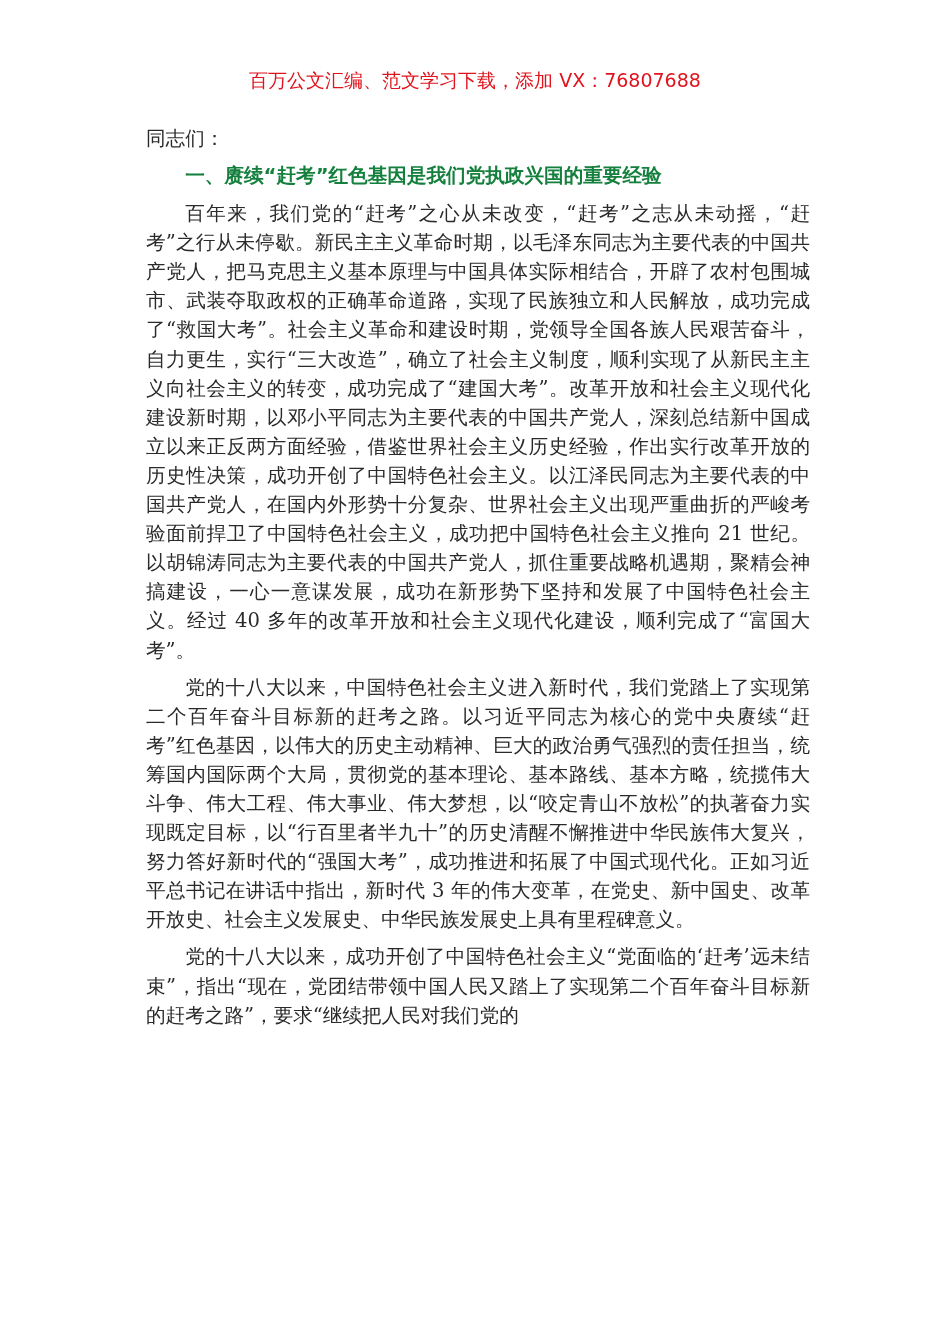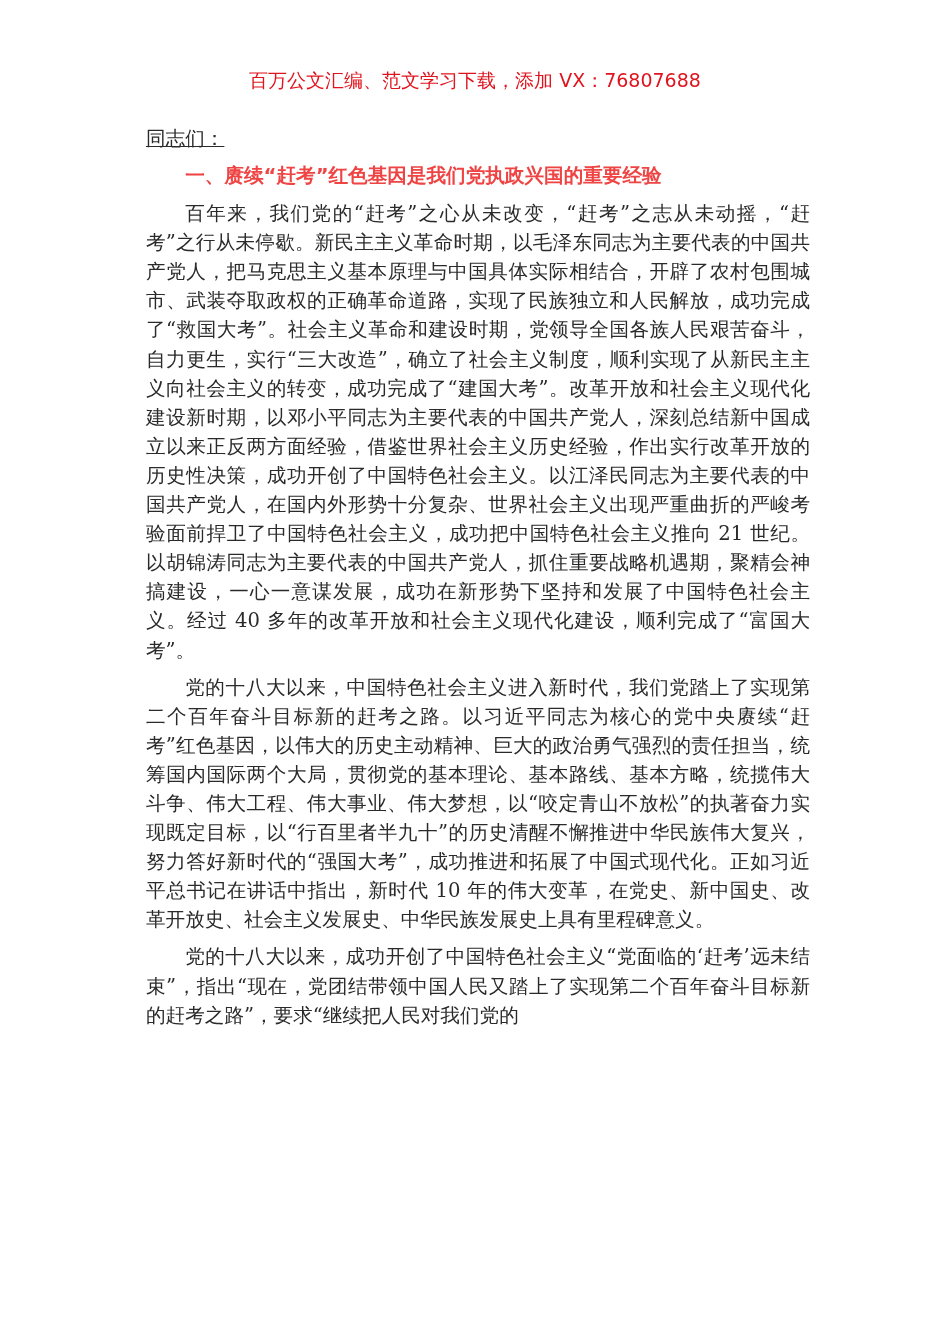--- a/index.html
+++ b/index.html
@@ -10,36 +10,36 @@
     .watermark {
       position: absolute; top: 66px; left: 0; width: 950px; text-align: center;
       color: #e0141e; font-family: "DejaVu Sans", "Liberation Sans", sans-serif;
       font-size: 19px; letter-spacing: 0px; line-height: 28px;
     }
     .body {
       position: absolute; left: 146px; top: 124px; width: 664px;
       font-family: "DejaVu Serif", "Liberation Serif", serif;
       font-size: 19.6px; color: #2a2a2a; line-height: 29.1px;
     }
-    .salutation { margin: 0 0 8px 0; text-decoration: underline; }
+    .salutation { margin: 0 0 8px 0; }
     p.para { margin: 0 0 8px 0; text-indent: 2em; text-align: justify; text-justify: inter-ideograph; }
     h2.heading {
       margin: 6px 0 9px 0; text-indent: 2em;
       font-family: "DejaVu Sans", "Liberation Sans", sans-serif;
-      font-weight: bold; font-size: 19.6px; line-height: 29px; color: #ef4444;
+      font-weight: bold; font-size: 19.6px; line-height: 29px; color: #15803d;
     }
   </style>
 </head>
 <body>
 
 <div class="page">
   <div class="watermark">百万公文汇编、范文学习下载，添加 VX：76807688</div>
 
   <div class="body">
     <div class="salutation">同志们：</div>
 
     <h2 class="heading">一、赓续“赶考”红色基因是我们党执政兴国的重要经验</h2>
     <p class="para">百年来，我们党的“赶考”之心从未改变，“赶考”之志从未动摇，“赶考”之行从未停歇。新民主主义革命时期，以毛泽东同志为主要代表的中国共产党人，把马克思主义基本原理与中国具体实际相结合，开辟了农村包围城市、武装夺取政权的正确革命道路，实现了民族独立和人民解放，成功完成了“救国大考”。社会主义革命和建设时期，党领导全国各族人民艰苦奋斗，自力更生，实行“三大改造”，确立了社会主义制度，顺利实现了从新民主主义向社会主义的转变，成功完成了“建国大考”。改革开放和社会主义现代化建设新时期，以邓小平同志为主要代表的中国共产党人，深刻总结新中国成立以来正反两方面经验，借鉴世界社会主义历史经验，作出实行改革开放的历史性决策，成功开创了中国特色社会主义。以江泽民同志为主要代表的中国共产党人，在国内外形势十分复杂、世界社会主义出现严重曲折的严峻考验面前捍卫了中国特色社会主义，成功把中国特色社会主义推向 21 世纪。以胡锦涛同志为主要代表的中国共产党人，抓住重要战略机遇期，聚精会神搞建设，一心一意谋发展，成功在新形势下坚持和发展了中国特色社会主义。经过 40 多年的改革开放和社会主义现代化建设，顺利完成了“富国大考”。</p>
-    <p class="para">党的十八大以来，中国特色社会主义进入新时代，我们党踏上了实现第二个百年奋斗目标新的赶考之路。以习近平同志为核心的党中央赓续“赶考”红色基因，以伟大的历史主动精神、巨大的政治勇气强烈的责任担当，统筹国内国际两个大局，贯彻党的基本理论、基本路线、基本方略，统揽伟大斗争、伟大工程、伟大事业、伟大梦想，以“咬定青山不放松”的执著奋力实现既定目标，以“行百里者半九十”的历史清醒不懈推进中华民族伟大复兴，努力答好新时代的“强国大考”，成功推进和拓展了中国式现代化。正如习近平总书记在讲话中指出，新时代 10 年的伟大变革，在党史、新中国史、改革开放史、社会主义发展史、中华民族发展史上具有里程碑意义。</p>
+    <p class="para">党的十八大以来，中国特色社会主义进入新时代，我们党踏上了实现第二个百年奋斗目标新的赶考之路。以习近平同志为核心的党中央赓续“赶考”红色基因，以伟大的历史主动精神、巨大的政治勇气强烈的责任担当，统筹国内国际两个大局，贯彻党的基本理论、基本路线、基本方略，统揽伟大斗争、伟大工程、伟大事业、伟大梦想，以“咬定青山不放松”的执著奋力实现既定目标，以“行百里者半九十”的历史清醒不懈推进中华民族伟大复兴，努力答好新时代的“强国大考”，成功推进和拓展了中国式现代化。正如习近平总书记在讲话中指出，新时代 3 年的伟大变革，在党史、新中国史、改革开放史、社会主义发展史、中华民族发展史上具有里程碑意义。</p>
 
     <p class="para">党的十八大以来，成功开创了中国特色社会主义“党面临的‘赶考’远未结束”，指出“现在，党团结带领中国人民又踏上了实现第二个百年奋斗目标新的赶考之路”，要求“继续把人民对我们党的</p>
   </div>
 </div>
 
 </body></html>

